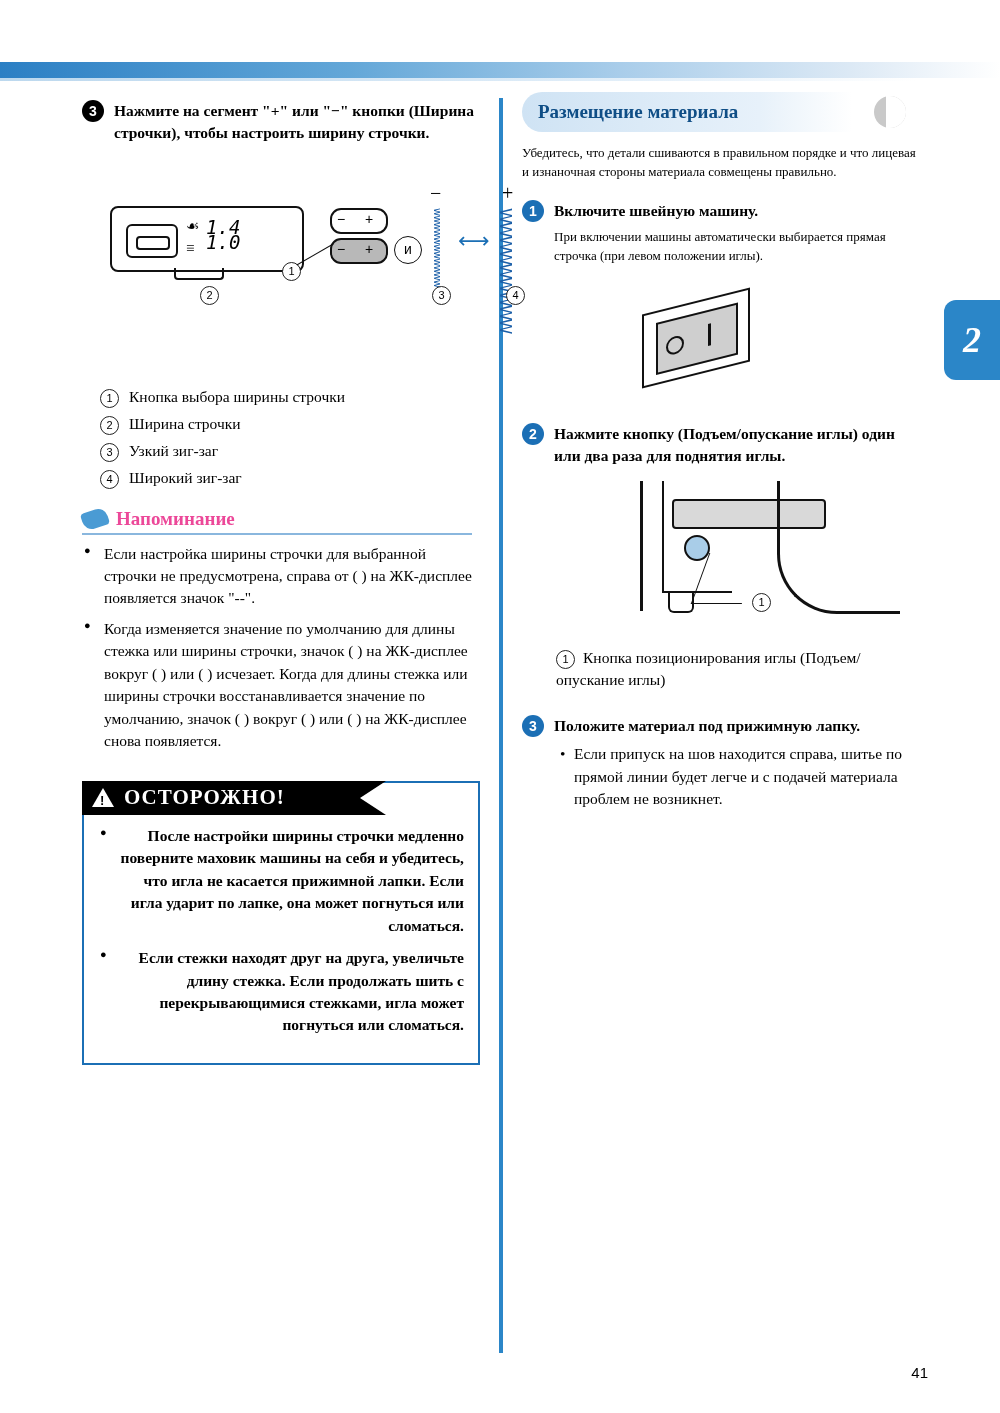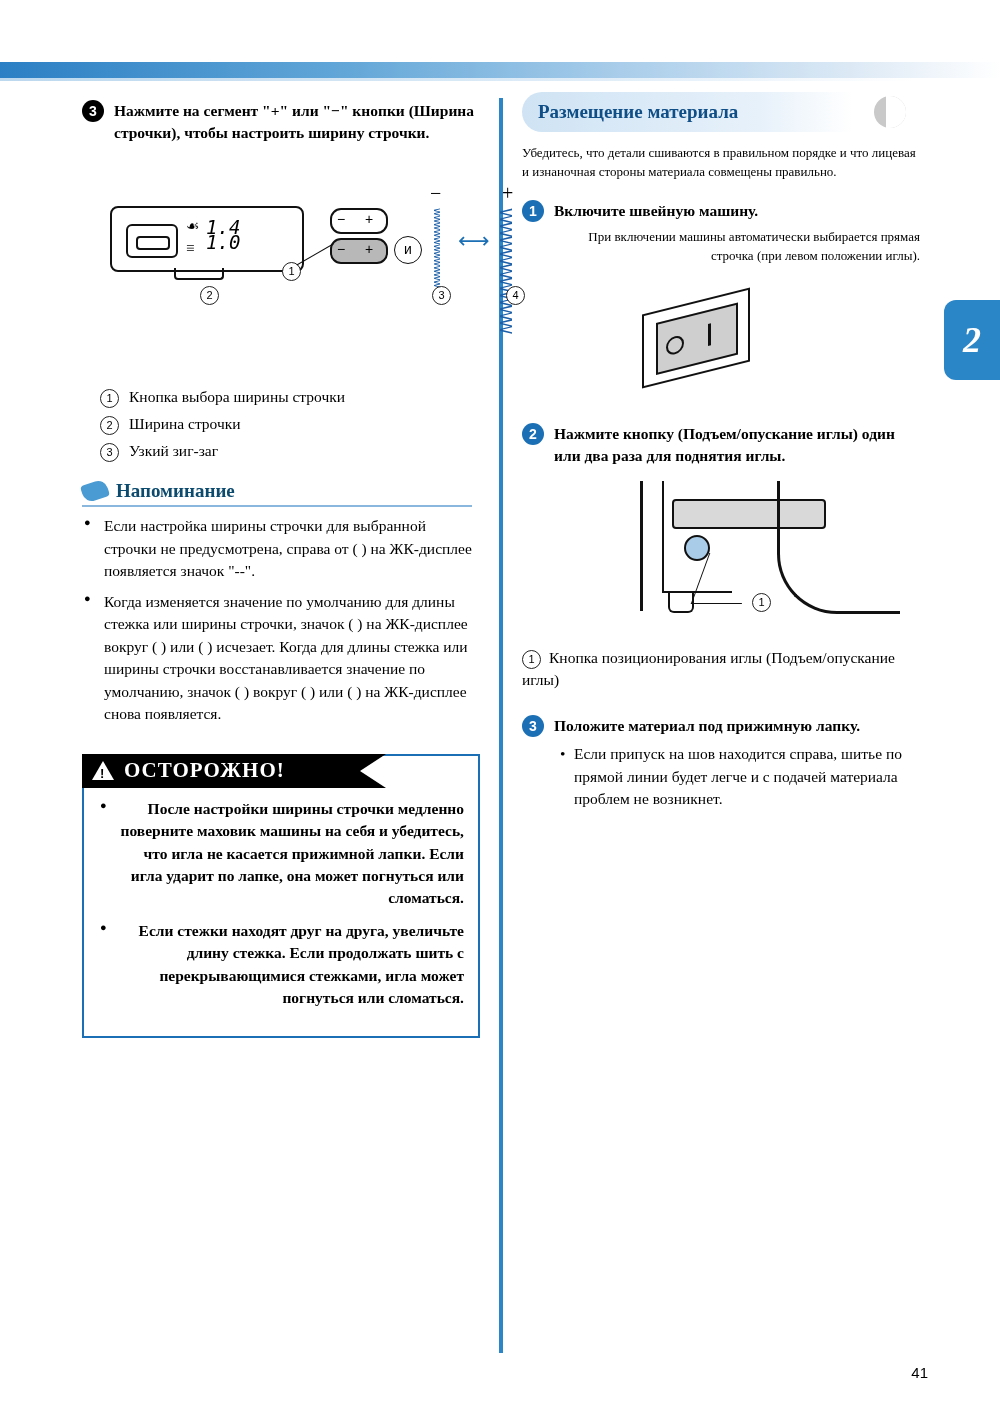--- a/index.html
+++ b/index.html
@@ -228,21 +228,21 @@
   .note-head {
     display: flex;
     align-items: center;
     gap: 8px;
     margin-top: 16px;
   }
   .note-title {
     font-family: "Liberation Serif", serif;
     font-weight: bold;
     font-size: 19px;
-    color: #0c4a6e;
+    color: #ec4899;
   }
   .note-rule {
     height: 2px;
     background: #8ab7de;
     margin: 3px 0 8px 0;
     width: 390px;
   }
   .bullets {
     list-style: none;
     margin: 0; padding: 0;
@@ -453,21 +453,21 @@
   }
   .nf-foot {
     position: absolute;
     left: 146px; top: 112px;
     width: 22px; height: 18px;
     border: 2px solid #111;
     border-top: none;
     border-radius: 0 0 6px 6px;
   }
   .leg2 {
-    margin: 6px 0 0 0;
+    margin: 6px 0 0 34px;
     font-size: 15.5px;
     line-height: 1.4;
   }
   .sub-bullets {
     list-style: none;
     margin: 6px 0 0 38px;
     padding: 0;
   }
   .sub-bullets li {
     position: relative;
@@ -475,21 +475,20 @@
     font-size: 15.5px;
     line-height: 1.45;
   }
   .sub-bullets li:before {
     content: "\2022";
     position: absolute;
     left: 0; top: 0;
   }
   .ind {
     margin-left: 32px;
-    text-align: right;
   }
   
   .watermark {
     position: absolute;
     left: 408px; top: 690px;
     font-family: "Liberation Serif", serif;
     font-size: 33px;
     color: #e8555c;
     font-weight: bold;
     letter-spacing: 1px;
@@ -551,20 +550,21 @@
       <div class="arrow-lr" style="left:376px; top:70px;">⟷</div>
 
       <div class="callout" style="left:350px; top:128px;">3</div>
       <div class="callout" style="left:424px; top:128px;">4</div>
     </div>
 
     <div class="legend">
       <div><span class="cm">1</span><span>Кнопка выбора ширины строчки</span></div>
       <div><span class="cm">2</span><span>Ширина строчки</span></div>
       <div><span class="cm">3</span><span>Узкий зиг-заг</span></div>
+      <div><span class="cm">4</span><span>Широкий зиг-заг</span></div>
     </div>
 
     <div class="note-head">
       <span style="display:inline-block;width:26px;height:18px;background:#4a9bd4;border-radius:4px 10px 4px 10px;transform:rotate(-18deg);"></span>
       <span class="note-title">Напоминание</span>
     </div>
     <div class="note-rule"></div>
     <ul class="bullets">
       <li>Если настройка ширины строчки для выбранной строчки не предусмотрена, справа от ( ) на ЖК-дисплее появляется значок "--".</li>
       <li>Когда изменяется значение по умолчанию для длины стежка или ширины строчки, значок ( ) на ЖК-дисплее вокруг ( ) или ( ) исчезает. Когда для длины стежка или ширины строчки восстанавливается значение по умолчанию, значок ( ) вокруг ( ) или ( ) на ЖК-дисплее снова появляется.</li>

